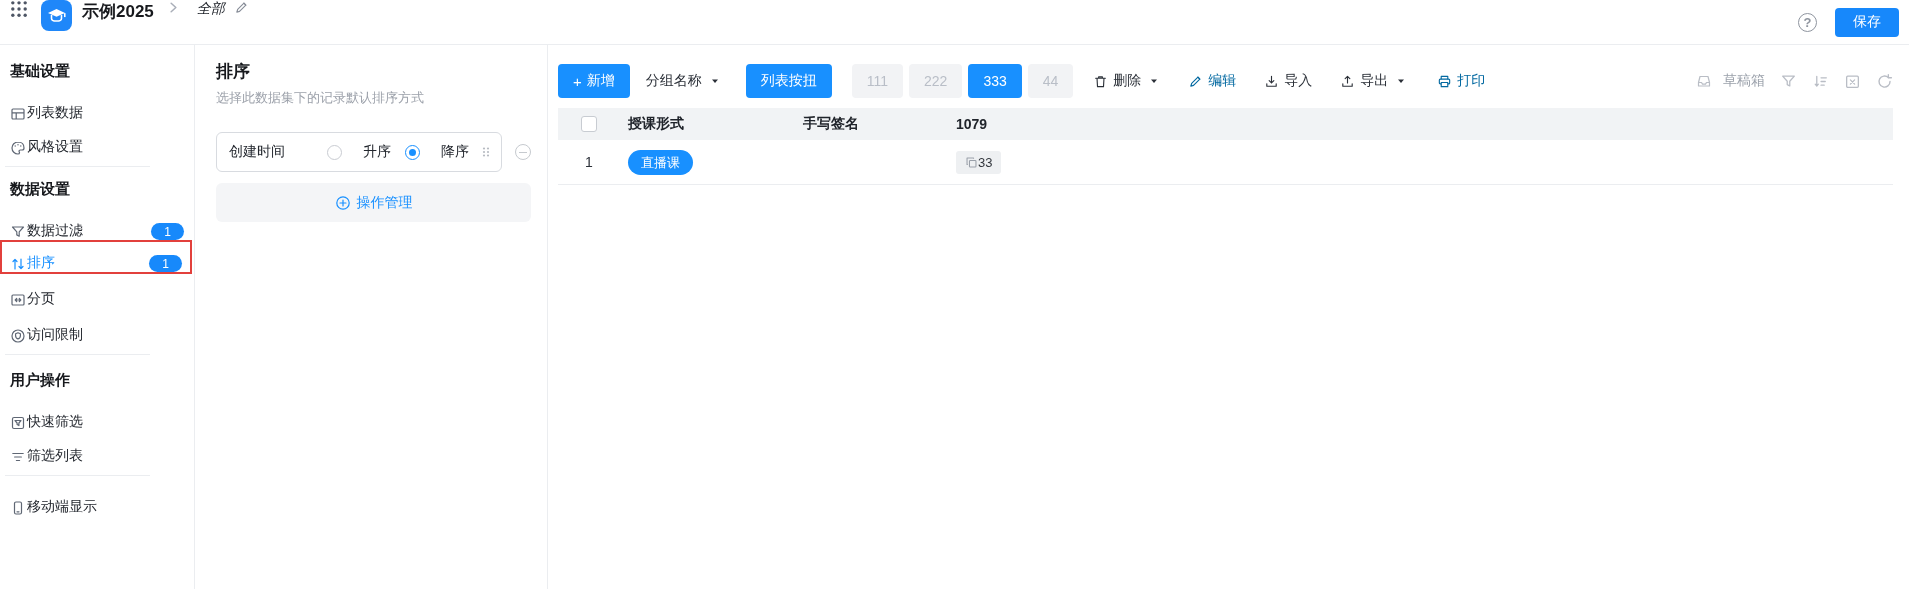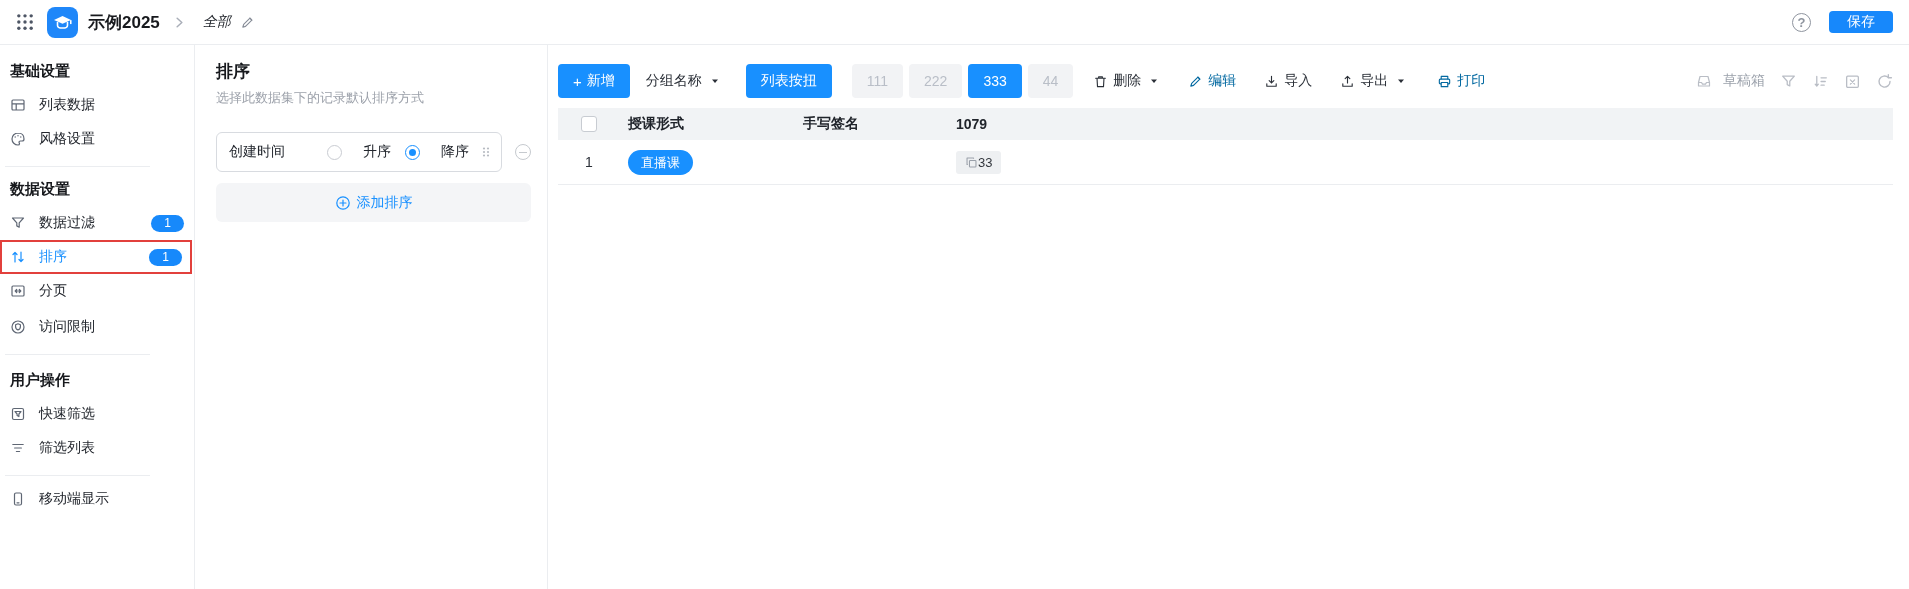--- a/index.html
+++ b/index.html
@@ -5,53 +5,53 @@
   * { margin:0; padding:0; box-sizing:border-box; }
   html,body { width:1909px; height:589px; }
   body {
     font-family:"Liberation Sans","DejaVu Sans",sans-serif;
     background:#fff; color:#20242b; overflow:hidden;
   }
   .page { width:1909px; height:589px; display:flex; flex-direction:column; }
 
   
   .topbar {
-    height:45px; flex:0 0 45px; display:flex; align-items:center;
-    padding:0 16px; border-bottom:1px solid #ebedf0; background:#fff;
+    height:45px; flex:0 0 45px; display:flex; 
+    padding:0 10px; border-bottom:1px solid #ebedf0; background:#fff;
   }
   .grid-dots { color:#4e5665; display:flex; }
   .logo {
     width:31px; height:31px; border-radius:8px; background:#1f87f9;
     margin-left:13px; display:flex; align-items:center; justify-content:center;
   }
   .app-title { font-size:17px; font-weight:bold; color:#17191d; margin-left:10px; }
   .crumb-chevron { color:#a9aeb8; margin-left:12px; display:flex; }
   .crumb-page { font-size:14px; color:#20242b; margin-left:16px;font-style:italic; }
   .edit-pencil { color:#878d98; margin-left:9px; display:flex; }
   .topbar-right { margin-left:auto; display:flex; align-items:center; }
   .help-circle {
     width:19px; height:19px; border:1.5px solid #8f959f; border-radius:50%;
     color:#8f959f; font-size:13px; font-weight:bold;
     display:flex; align-items:center; justify-content:center;
   }
   .save-btn {
-    margin-left:18px; width:64px; height:22px; background:#1788fb; color:#fff;
+    margin-left:18px; width:64px; height:29px; background:#1788fb; color:#fff;
     border:none; border-radius:4px; font-size:14px; cursor:pointer;
     display:flex; align-items:center; justify-content:center;
     font-family:inherit;
   }
 
   
   .workspace { flex:1; display:flex; min-height:0; }
 
   
   .sidebar { width:195px; flex:0 0 195px; border-right:1px solid #ebedf0; background:#fff; }
   .side-header { height:26px; line-height:26px; padding:0 10px; font-size:15px; font-weight:bold; color:#17191d; }
   .side-item {
-    height:34px; display:flex; align-items:center; gap:13px;
+    height:34px; display:flex; align-items:flex-end; gap:1px;
     padding:0 10px; font-size:14px; color:#23272e; cursor:pointer;
   }
   .side-item .si-icon { color:#5f6774; display:flex; flex:0 0 auto; }
   .side-item.active { color:#1890ff; border:2px solid #e2403c; margin-right:2px; padding:0 8px; }
   .side-item.active .si-icon { color:#1890ff; }
   .side-badge {
     margin-left:auto; min-width:33px; height:17px; border-radius:9px;
     background:#1789fb; color:#fff; font-size:12px;
     display:flex; align-items:center; justify-content:center;
   }
@@ -309,21 +309,21 @@
         <span class="minus-btn"></span>
       </div>
 
       <button class="add-sort">
         <span style="display:flex">
           <svg width="16" height="16" viewBox="0 0 16 16" fill="none" stroke="currentColor" stroke-width="1.2" stroke-linecap="round">
               <circle cx="8" cy="8" r="6.2"></circle>
               <path d="M8 5v6M5 8h6"></path>
             </svg>
         </span>
-        <span>添加排序</span>
+        <span>操作管理</span>
       </button>
     </div>
 
     <div class="main">
 
       <div class="toolbar">
         <button class="btn btn-primary">
           <span class="plus-sign">+</span>
           <span>新增</span>
         </button>

